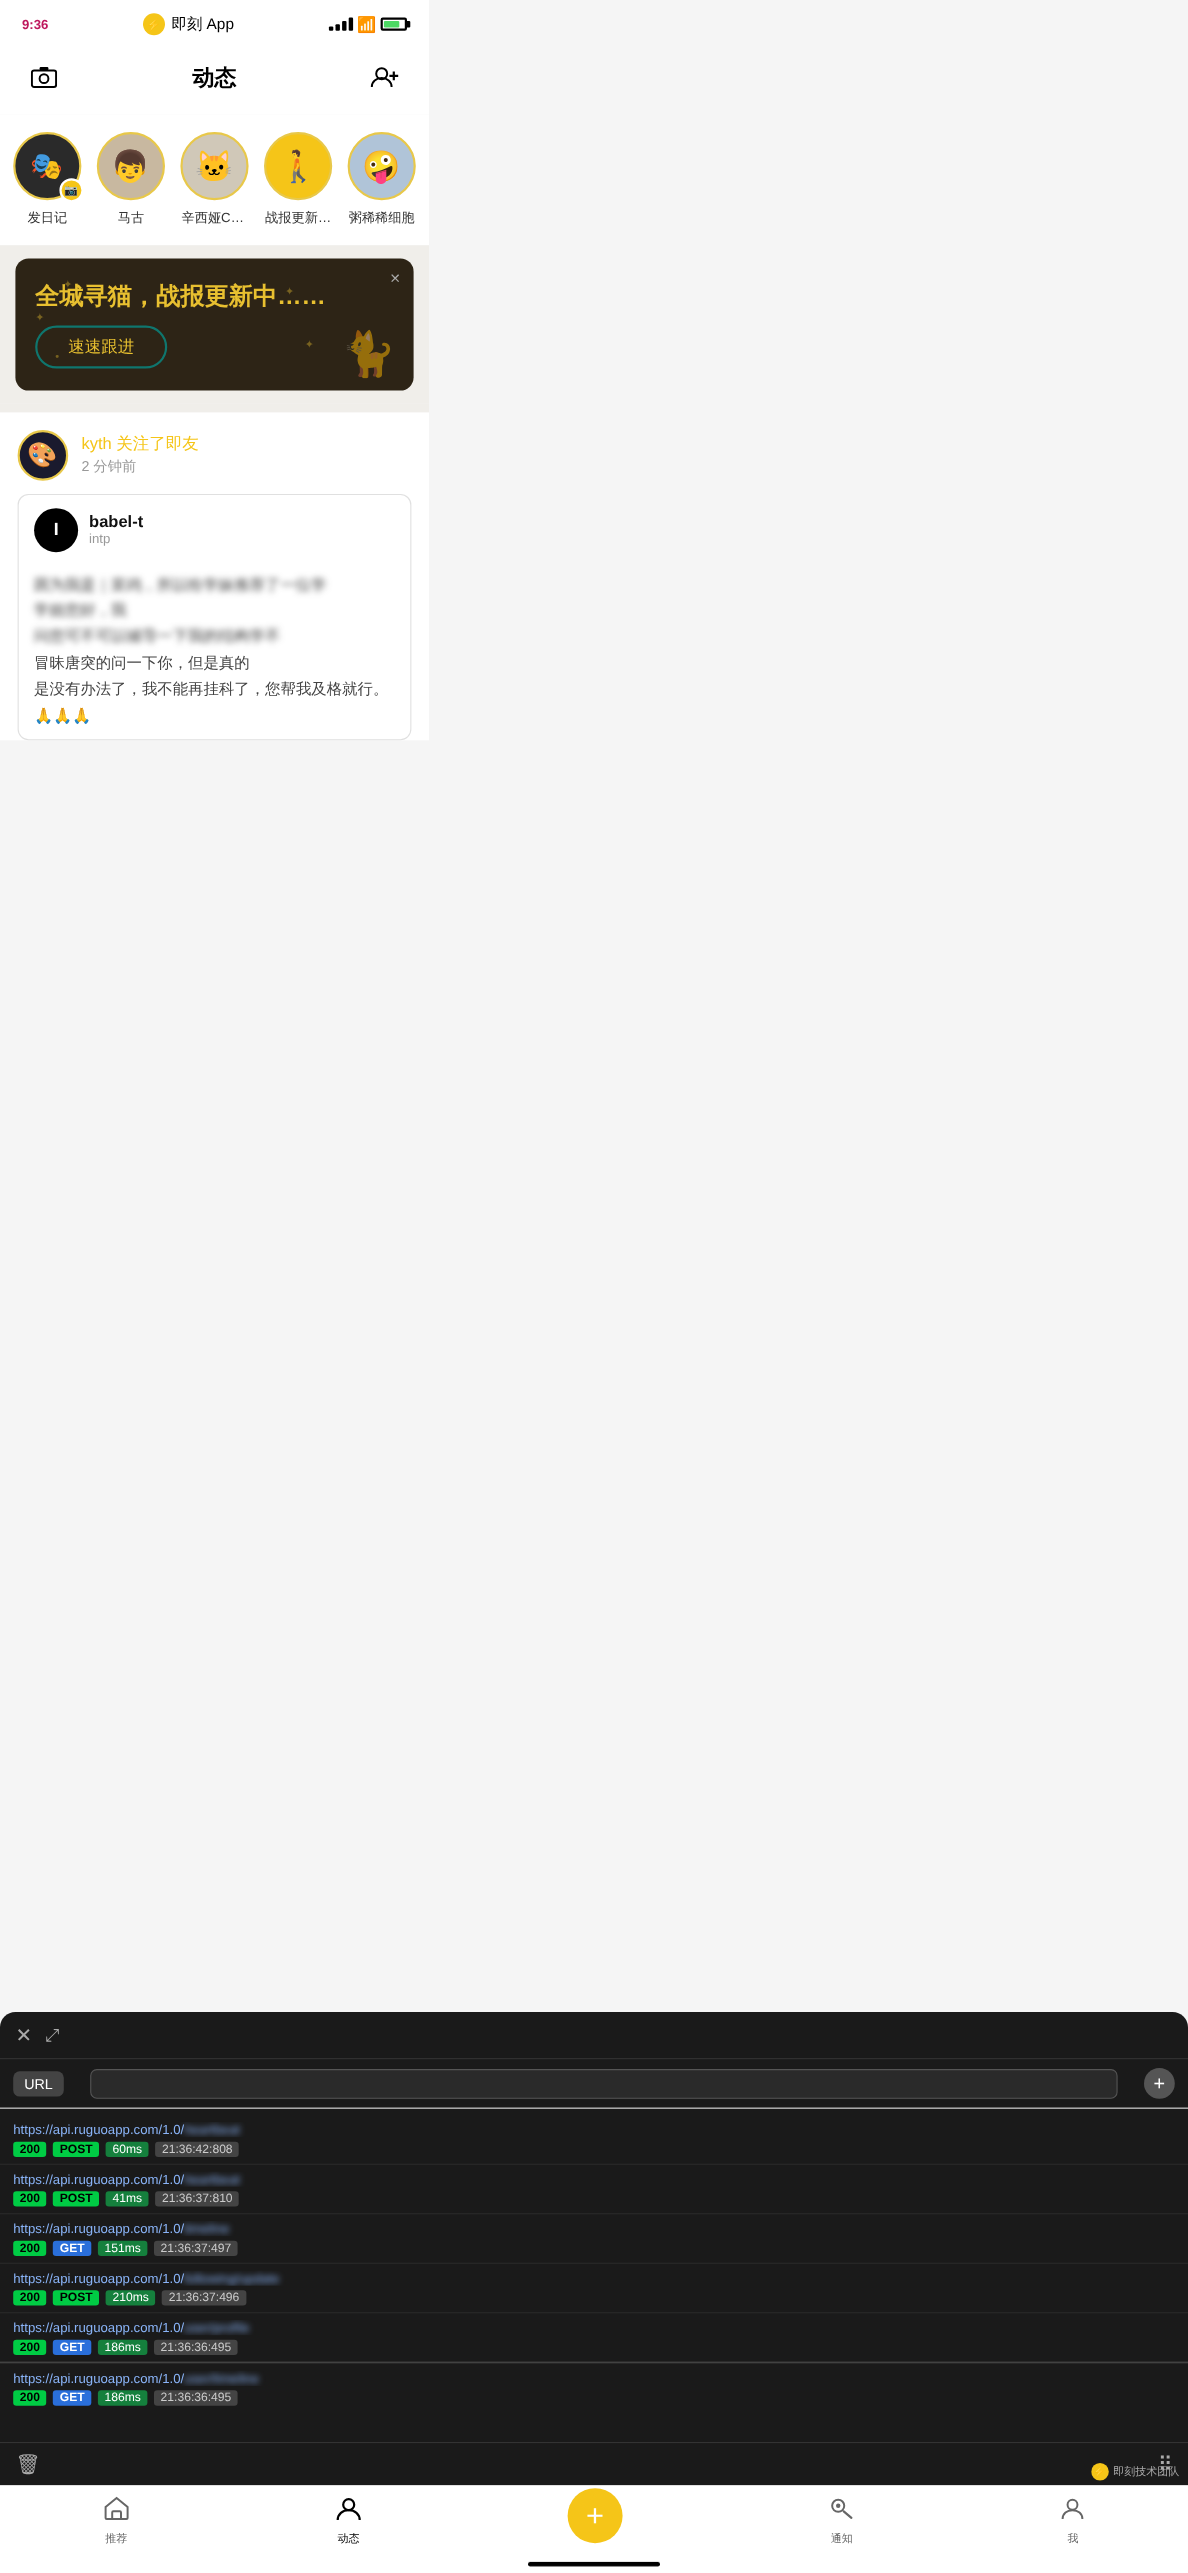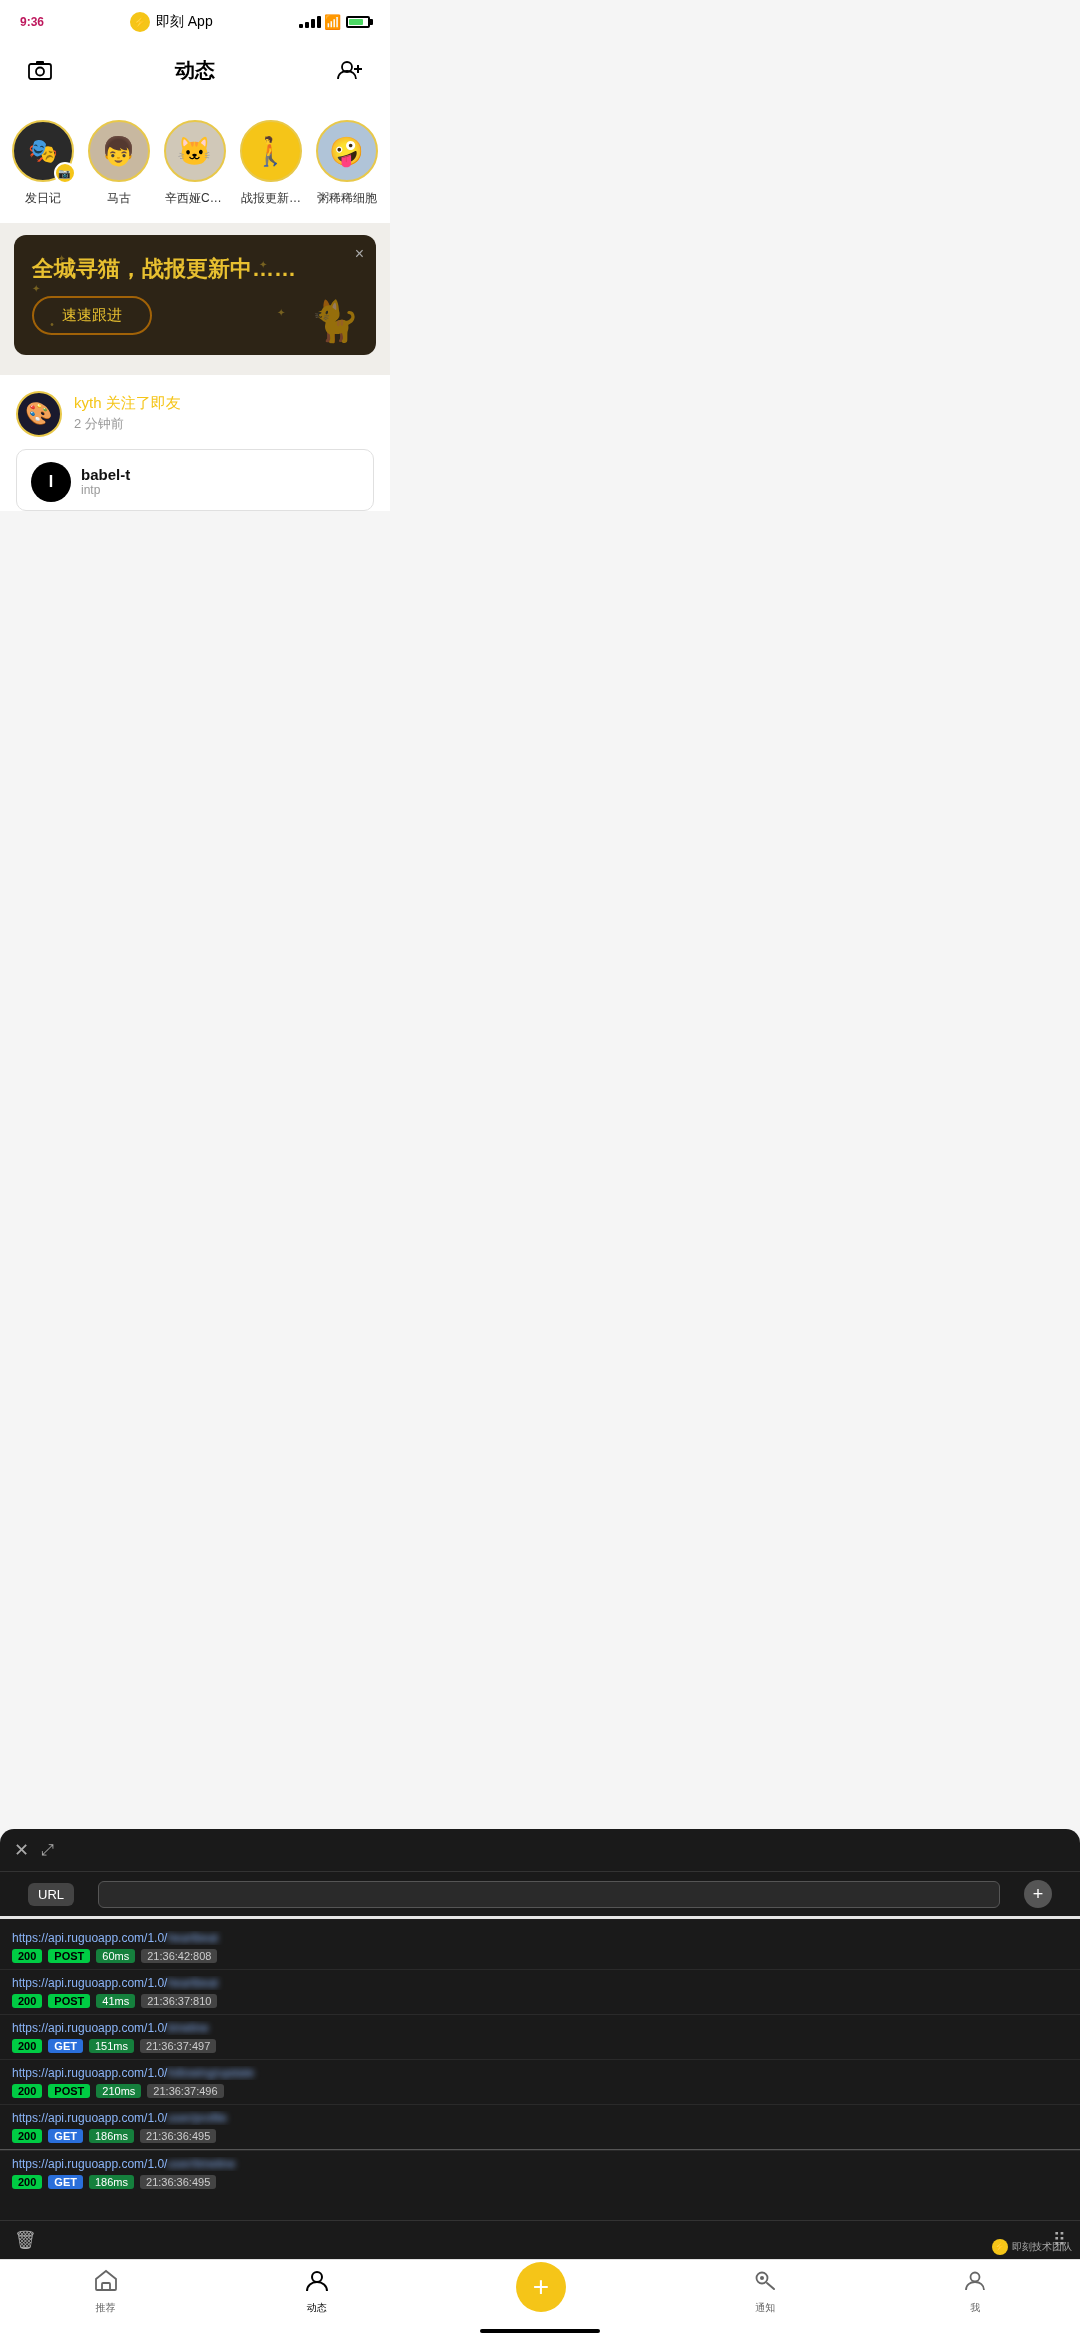--- a/index.html
+++ b/index.html
@@ -199,21 +199,21 @@
     .banner-title {
       font-size: 22px;
       font-weight: 700;
       color: #e8c030;
       margin-bottom: 12px;
       line-height: 1.3;
     }
     .banner-btn {
       display: inline-block;
       background: transparent;
-      border: 2px solid #a16207;
+      border: 2px solid #0f766e;
       border-radius: 20px;
       padding: 8px 28px;
       color: #e8c030;
       font-size: 15px;
       font-weight: 500;
     }
     .banner-cat {
       position: absolute;
       right: 16px;
       bottom: 10px;
@@ -347,23 +347,23 @@
       border-bottom: 2px solid #888;
     }
     .devtools-expand {
       color: #aaa;
       font-size: 16px;
       cursor: pointer;
     }
     .devtools-url-bar {
       display: flex;
       align-items: center;
-      padding: 8px 28px;
+      padding: 8px 12px;
       gap: 24px;
-      border-bottom: 3px solid #e5e5e5;
+      border-bottom: 1px solid #e5e5e5;
     }
     .url-label {
       background: #444;
       color: #fff;
       font-size: 13px;
       padding: 4px 10px;
       border-radius: 6px;
     }
     .url-input {
       flex: 1;
@@ -687,20 +687,37 @@
   <div class="feed-card">
     <div class="feed-card-header">
       <div class="card-avatar">
         <span>I</span>
       </div>
       <div class="card-user-info">
         <div class="card-username">babel-t</div>
         <div class="card-subtitle">intp</div>
       </div>
     </div>
+    <div class="feed-text-overlay">
+      <p style="font-size:14px;color:#222;line-height:1.7;">
+        <span class="blurred-text">因为我是｜菜鸡，所以给学妹推荐了一位学</span>
+      </p>
+      <p style="font-size:14px;color:#222;line-height:1.7;">
+        <span class="blurred-text">学姐您好，我</span>
+      </p>
+      <p style="font-size:14px;color:#222;line-height:1.7;">
+        <span class="blurred-text">问您可不可以辅导一下我的结构学不</span>
+      </p>
+      <p style="font-size:14px;color:#444;line-height:1.7;">
+        冒昧唐突的问一下你，但是真的
+      </p>
+      <p style="font-size:14px;color:#444;line-height:1.7;">
+        是没有办法了，我不能再挂科了，您帮我及格就行。🙏🙏🙏
+      </p>
+    </div>
   </div>
 </div>
 
 <div class="devtools-overlay">
 
   <div class="devtools-titlebar">
     <span class="devtools-close">✕</span>
     <span class="devtools-expand">⤢</span>
   </div>
 

